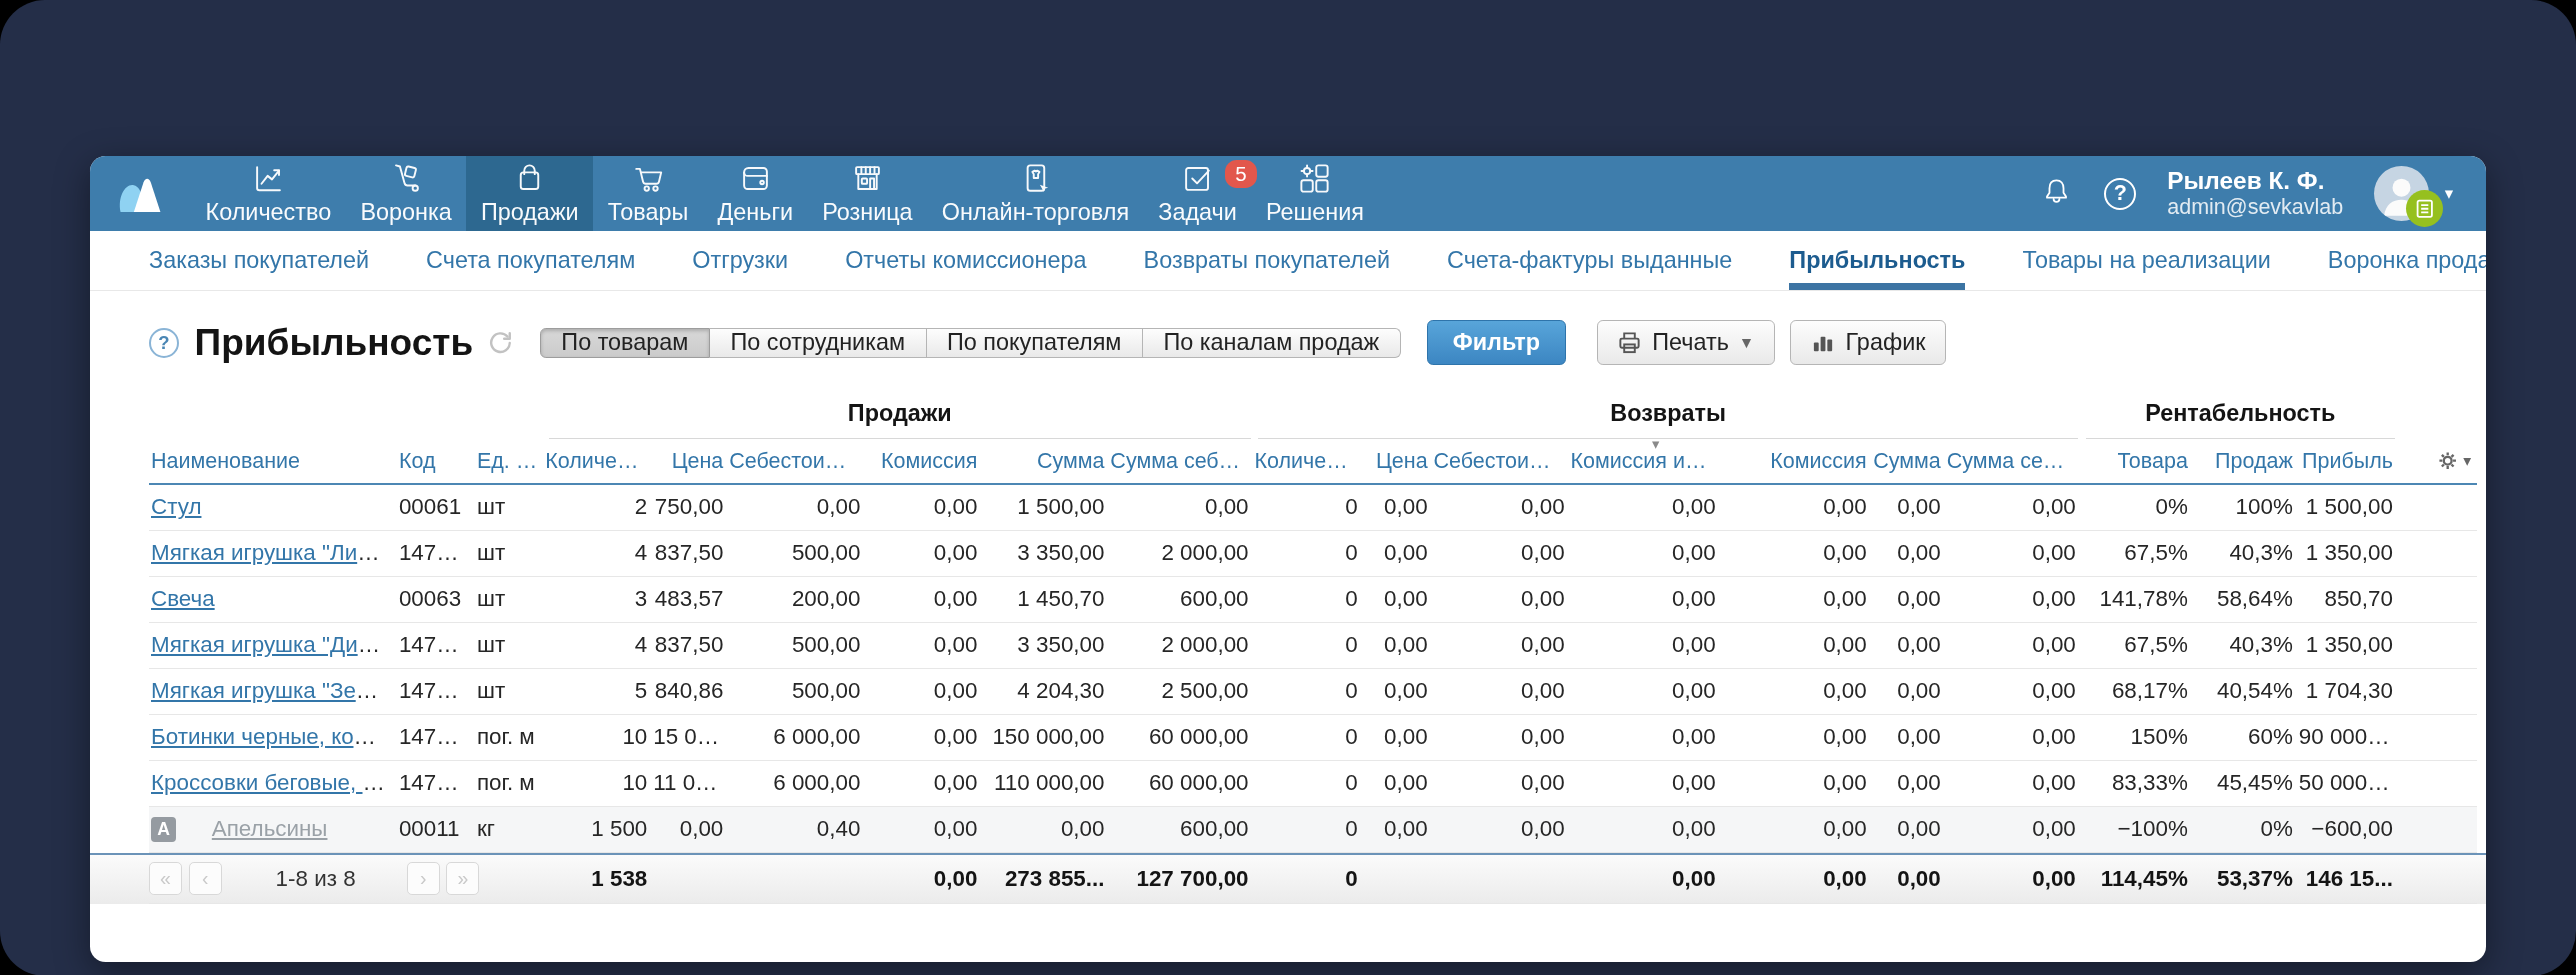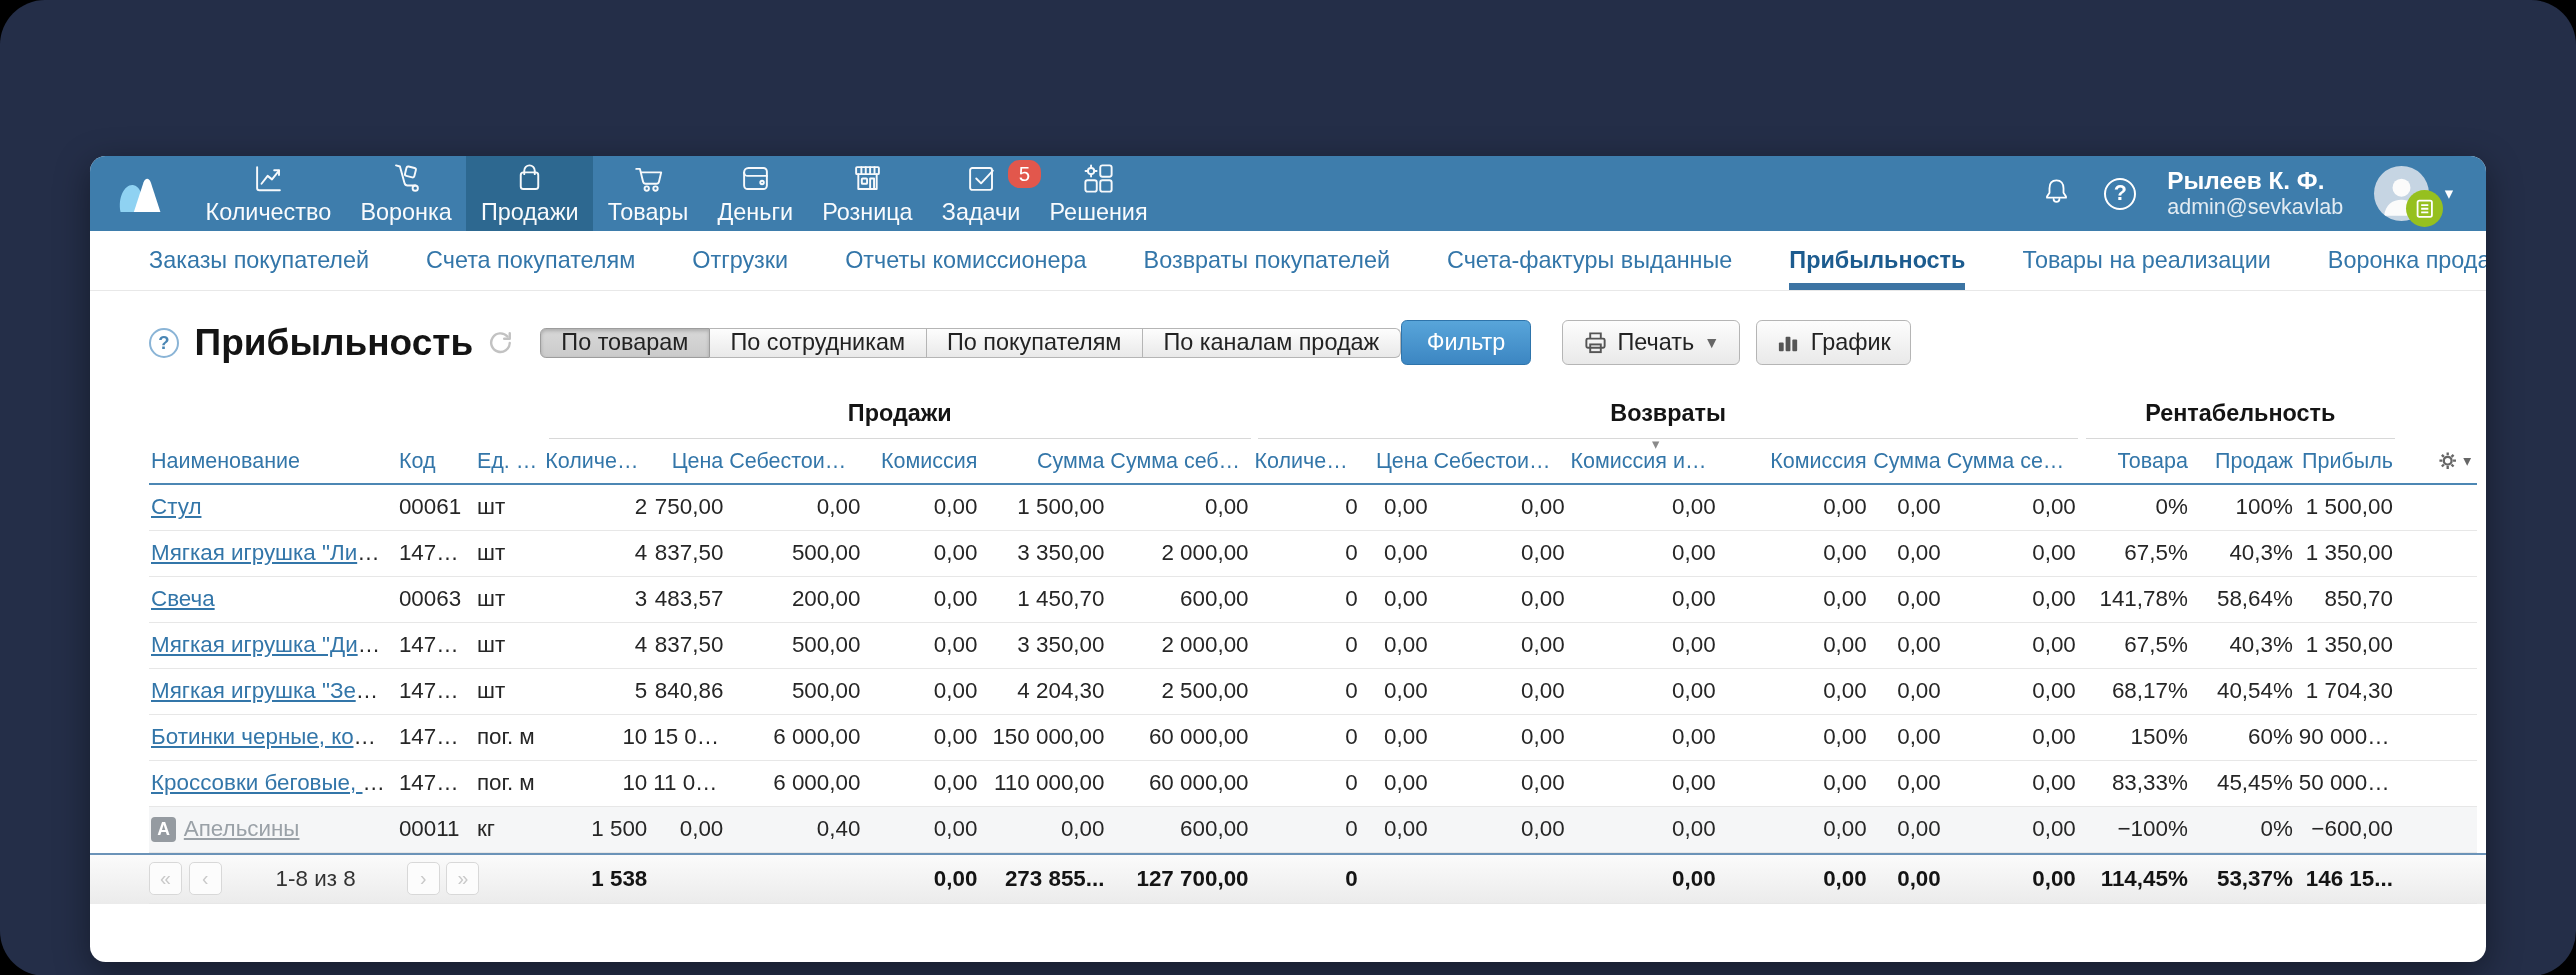--- a/index.html
+++ b/index.html
@@ -37,21 +37,21 @@
   .toolbar { display:flex; align-items:center; padding:29px 9.8px 0 59px; }
   .help-blue { width:30px; height:30px; border:2px solid #8ab4d6; border-radius:50%; color:#4a86b4; font-size:18.5px; font-weight:bold; display:flex; align-items:center; justify-content:center; cursor:pointer; }
   .page-title { font-size:37px; font-weight:bold; color:#141414; margin:0 13.7px 0 15.6px; }
   .refresh { width:26px; height:26px; margin-right:27px; cursor:pointer; }
   .seg { display:flex; }
   .seg .segb { height:30px; padding:0 20.5px; font-size:23.4px; color:#222; border:1px solid #b5b5b5; border-left-width:0; background:linear-gradient(#fdfdfd,#e9e9e9); cursor:pointer; font-family:inherit; }
   .seg .segb:first-child { border-left-width:1px; border-radius:5.9px 0 0 5.9px; }
   .seg .segb:last-child { border-radius:0 5.9px 5.9px 0; }
   .seg .segb.active { background:linear-gradient(#d8d8d8,#cbcbcb); box-shadow:inset 0 2px 3.9px rgba(0,0,0,.2); border-color:#9d9d9d; }
   .btn { height:45px; display:inline-flex; align-items:center; gap:9.8px; padding:0 19.5px; font-size:23.4px; border:1px solid #b5b5b5; border-radius:5.9px; background:linear-gradient(#fdfdfd,#e9e9e9); color:#222; cursor:pointer; font-family:inherit; }
-  .btn-primary { background:linear-gradient(#58a5da,#3c86c2); border-color:#2e74ab; color:#fff; padding:16px 25px; }
+  .btn-primary { margin-left:26px; background:linear-gradient(#58a5da,#3c86c2); border-color:#2e74ab; color:#fff; padding:16px 25px;font-weight:bold; }
   .btn-print { margin-left:31px; }
   .btn-chart { margin-left:15.6px; }
   .btn .bico { width:25px; height:25px; stroke:#555; fill:none; stroke-width:2; }
   .btn .bico.filled { fill:#555; stroke:none; }
   .dd-caret { font-size:15.6px; color:#666; }
 
   
   .content { padding:0 9.8px 0 59px; }
   table { border-collapse:collapse; table-layout:fixed; width:2328px; }
   .w0{width:242px}.w1{width:78px}.w2{width:76px}.w3{width:108px}.w4{width:76px}.w5{width:137px}
@@ -66,21 +66,21 @@
   tr.cols th.c-left { text-align:left; padding-left:7.8px; }
   tr.cols th.c-name { text-align:left; padding-left:2px; }
   .scaret { position:absolute; top:-3.9px; left:54%; font-size:14.6px; color:#8a8a8a; }
   .gear-w { display:flex; align-items:center; justify-content:flex-end; gap:3.9px; }
   .gear-ico { width:23.4px; height:23.4px; stroke:#666; fill:none; stroke-width:2.4; }
   tbody td { height:46px; font-size:22.4px; color:#262626; border-bottom:1px solid #e7e7e7; padding-right:5.9px; text-align:right; vertical-align:middle; }
   tbody td.c-left { text-align:left; padding-left:7.8px; padding-right:0; }
   tbody td.c-name { text-align:left; padding-left:2px; }
   .plink { color:#3376a9; text-decoration:underline; cursor:pointer; }
   tr.archived { background:#f5f6f7; }
-  tr.archived .plink { color:#9aa1a7; }
+  tr.archived .plink { color:#9aa1a7;margin-left:28px; }
   .arch-badge { display:inline-block; width:25px; height:25px; border-radius:3.9px; background:#959ba1; color:#fff; font-size:17.6px; font-weight:bold; text-align:center; line-height:25px; margin-right:7.8px; vertical-align:middle; }
 
   
   .footer-band { border-top:2px solid #6b93b8; background:linear-gradient(#fbfbfb,#ebebeb); padding:0 9.8px 0 59px; }
   .footer-band td { height:49px; font-size:22.4px; font-weight:bold; color:#141414; text-align:right; padding-right:5.9px; vertical-align:middle; }
   .pager { display:flex; align-items:center; }
   .pg-btn { width:33px; height:33px; border:1px solid #d8d8d8; border-radius:4.9px; background:#fcfcfc; color:#c9c9c9; font-size:19.5px; font-weight:normal; display:inline-flex; align-items:center; justify-content:center; margin-right:6.8px; cursor:default; }
   .pg-label { font-size:22.4px; font-weight:normal; color:#333; margin:0 51px 0 47px; }
 </style>
 </head>
@@ -138,20 +138,28 @@
         </div>
         <div class="nav-item">
           <svg class="ico" viewBox="0 0 40 40">
               <rect x="7" y="7" width="26" height="8" rx="1"></rect>
               <path d="M13 7v8M18 7v8M23 7v8M28 7v8"></path>
               <path d="M9.5 15v17h21V15"></path>
               <rect x="13.5" y="20" width="6" height="6" rx="1"></rect>
               <rect x="23" y="20" width="4.5" height="12"></rect>
             </svg>
           <span class="nav-label">Розница</span>
+        </div>
+        <div class="nav-item">
+          <svg class="ico" viewBox="0 0 40 40">
+              <rect x="11" y="5" width="19" height="29" rx="3"></rect>
+              <path d="M16.5 12.5l2.5-1.5 1.5 1 1.5-1 2.5 1.5-1.5 2.5v4.5h-5V15l-1.5-2.5z"></path>
+              <path d="M25 27l4.5 8 1.5-3.5 3.5-1z" fill="#fff" stroke="none"></path>
+            </svg>
+          <span class="nav-label">Онлайн-торговля</span>
         </div>
         <div class="nav-item">
           <svg class="ico" viewBox="0 0 40 40">
               <rect x="7" y="8" width="25" height="25" rx="2.5"></rect>
               <path d="M14 20l5.5 5.5L33 11"></path>
             </svg>
           <span class="nav-label">Задачи</span>
           <span class="nav-badge">5</span>
         </div>
         <div class="nav-item">

